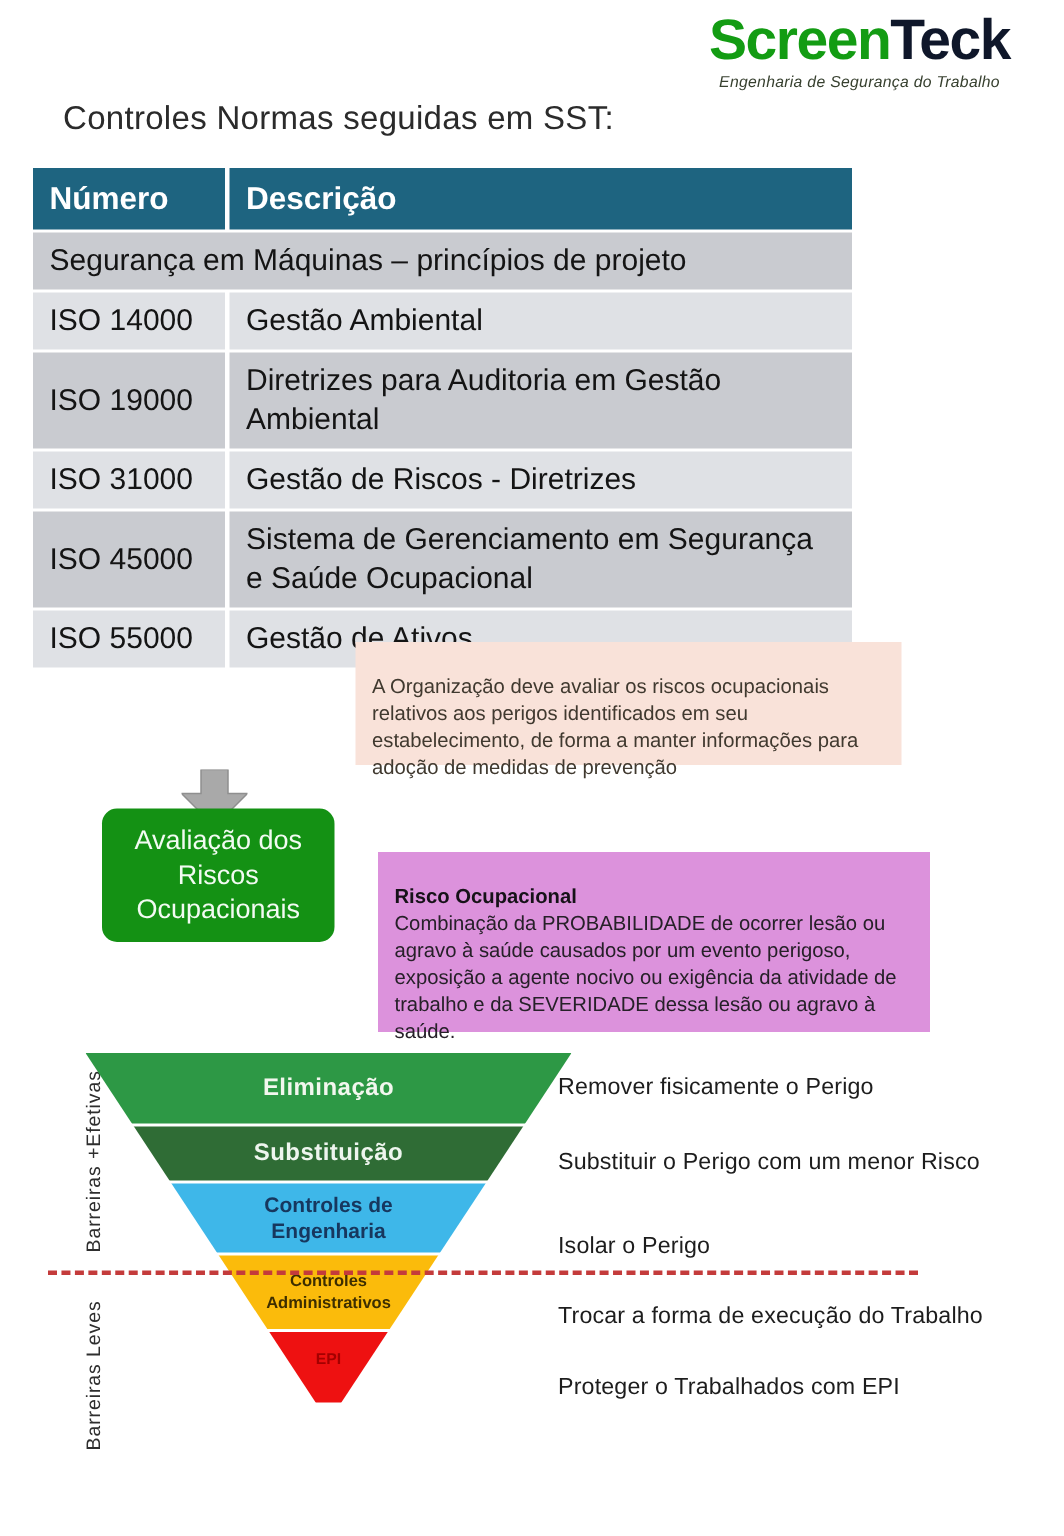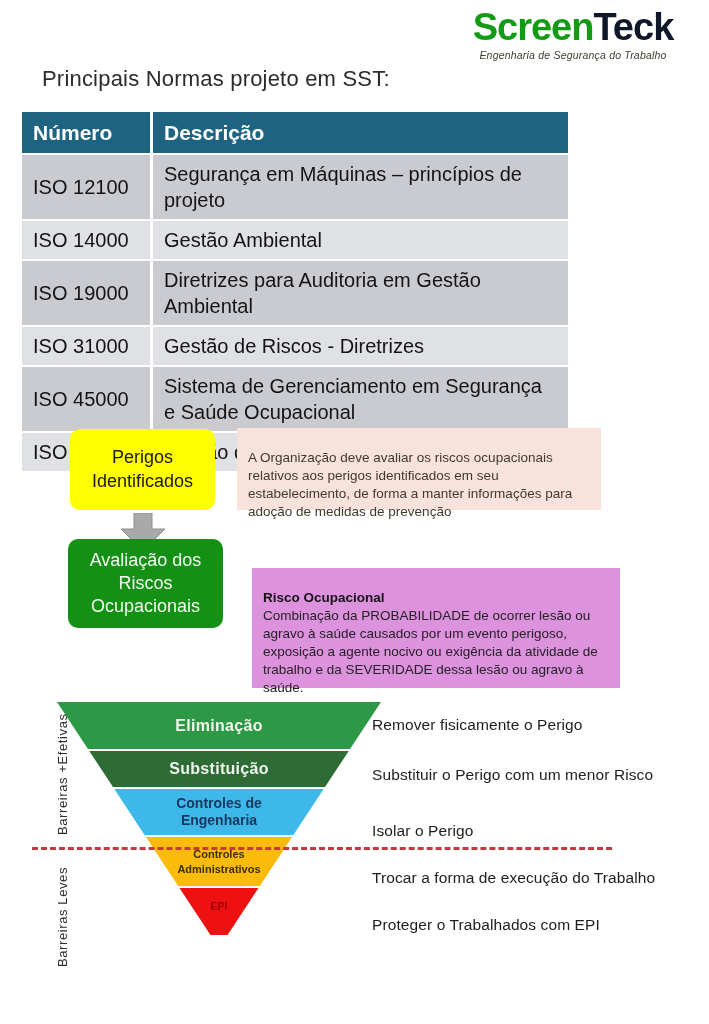--- a/index.html
+++ b/index.html
@@ -63,29 +63,28 @@
 </head>
 <body>
 
 <div class="page">
 
   <div class="logo">
     <div class="wordmark"><span class="green">Screen</span><span class="dark">Teck</span></div>
     <div class="tagline">Engenharia de Segurança do Trabalho</div>
   </div>
 
-  <h1 class="title">Principais Normas projeto em SST:</h1>
+  <h1 class="title">Controles Normas seguidas em SST:</h1>
 
   <div class="table">
     <div class="trow thead">
       <div class="cell c-num" style="background: rgb(30, 100, 128);">Número</div>
       <div class="cell c-desc" style="background: rgb(30, 100, 128);">Descrição</div>
     </div>
     <div class="trow">
-      <div class="cell c-num">ISO 12100</div>
       <div class="cell c-desc">Segurança em Máquinas – princípios de projeto</div>
     </div>
     <div class="trow">
       <div class="cell c-num">ISO 14000</div>
       <div class="cell c-desc">Gestão Ambiental</div>
     </div>
     <div class="trow">
       <div class="cell c-num">ISO 19000</div>
       <div class="cell c-desc">Diretrizes para Auditoria em Gestão Ambiental</div>
     </div>
@@ -96,21 +95,20 @@
     <div class="trow">
       <div class="cell c-num">ISO 45000</div>
       <div class="cell c-desc">Sistema de Gerenciamento em Segurança e Saúde Ocupacional</div>
     </div>
     <div class="trow">
       <div class="cell c-num">ISO 55000</div>
       <div class="cell c-desc">Gestão de Ativos</div>
     </div>
   </div>
 
-  <div class="box hazards-box" style="background: rgb(255, 255, 0);">Perigos Identificados</div>
   <div class="note hazards-note" style="background: rgb(249, 226, 217);">A Organização deve avaliar os riscos ocupacionais relativos aos perigos identificados em seu estabelecimento, de forma a manter informações para adoção de medidas de prevenção</div>
 
   <svg class="flow-arrow" width="44" height="38" viewBox="0 0 44 38">
     <path d="M13 0 h18 v16 h13 L22 38 L0 16 h13 Z" fill="#a9a9a9" stroke="#8f8f8f" stroke-width="1"></path>
   </svg>
 
   <div class="box assessment-box" style="background: rgb(20, 145, 20);">Avaliação dos Riscos Ocupacionais</div>
   <div class="note risk-note" style="background: rgb(220, 146, 220);">
     <div>
       <span class="nt">Risco Ocupacional</span><br>

